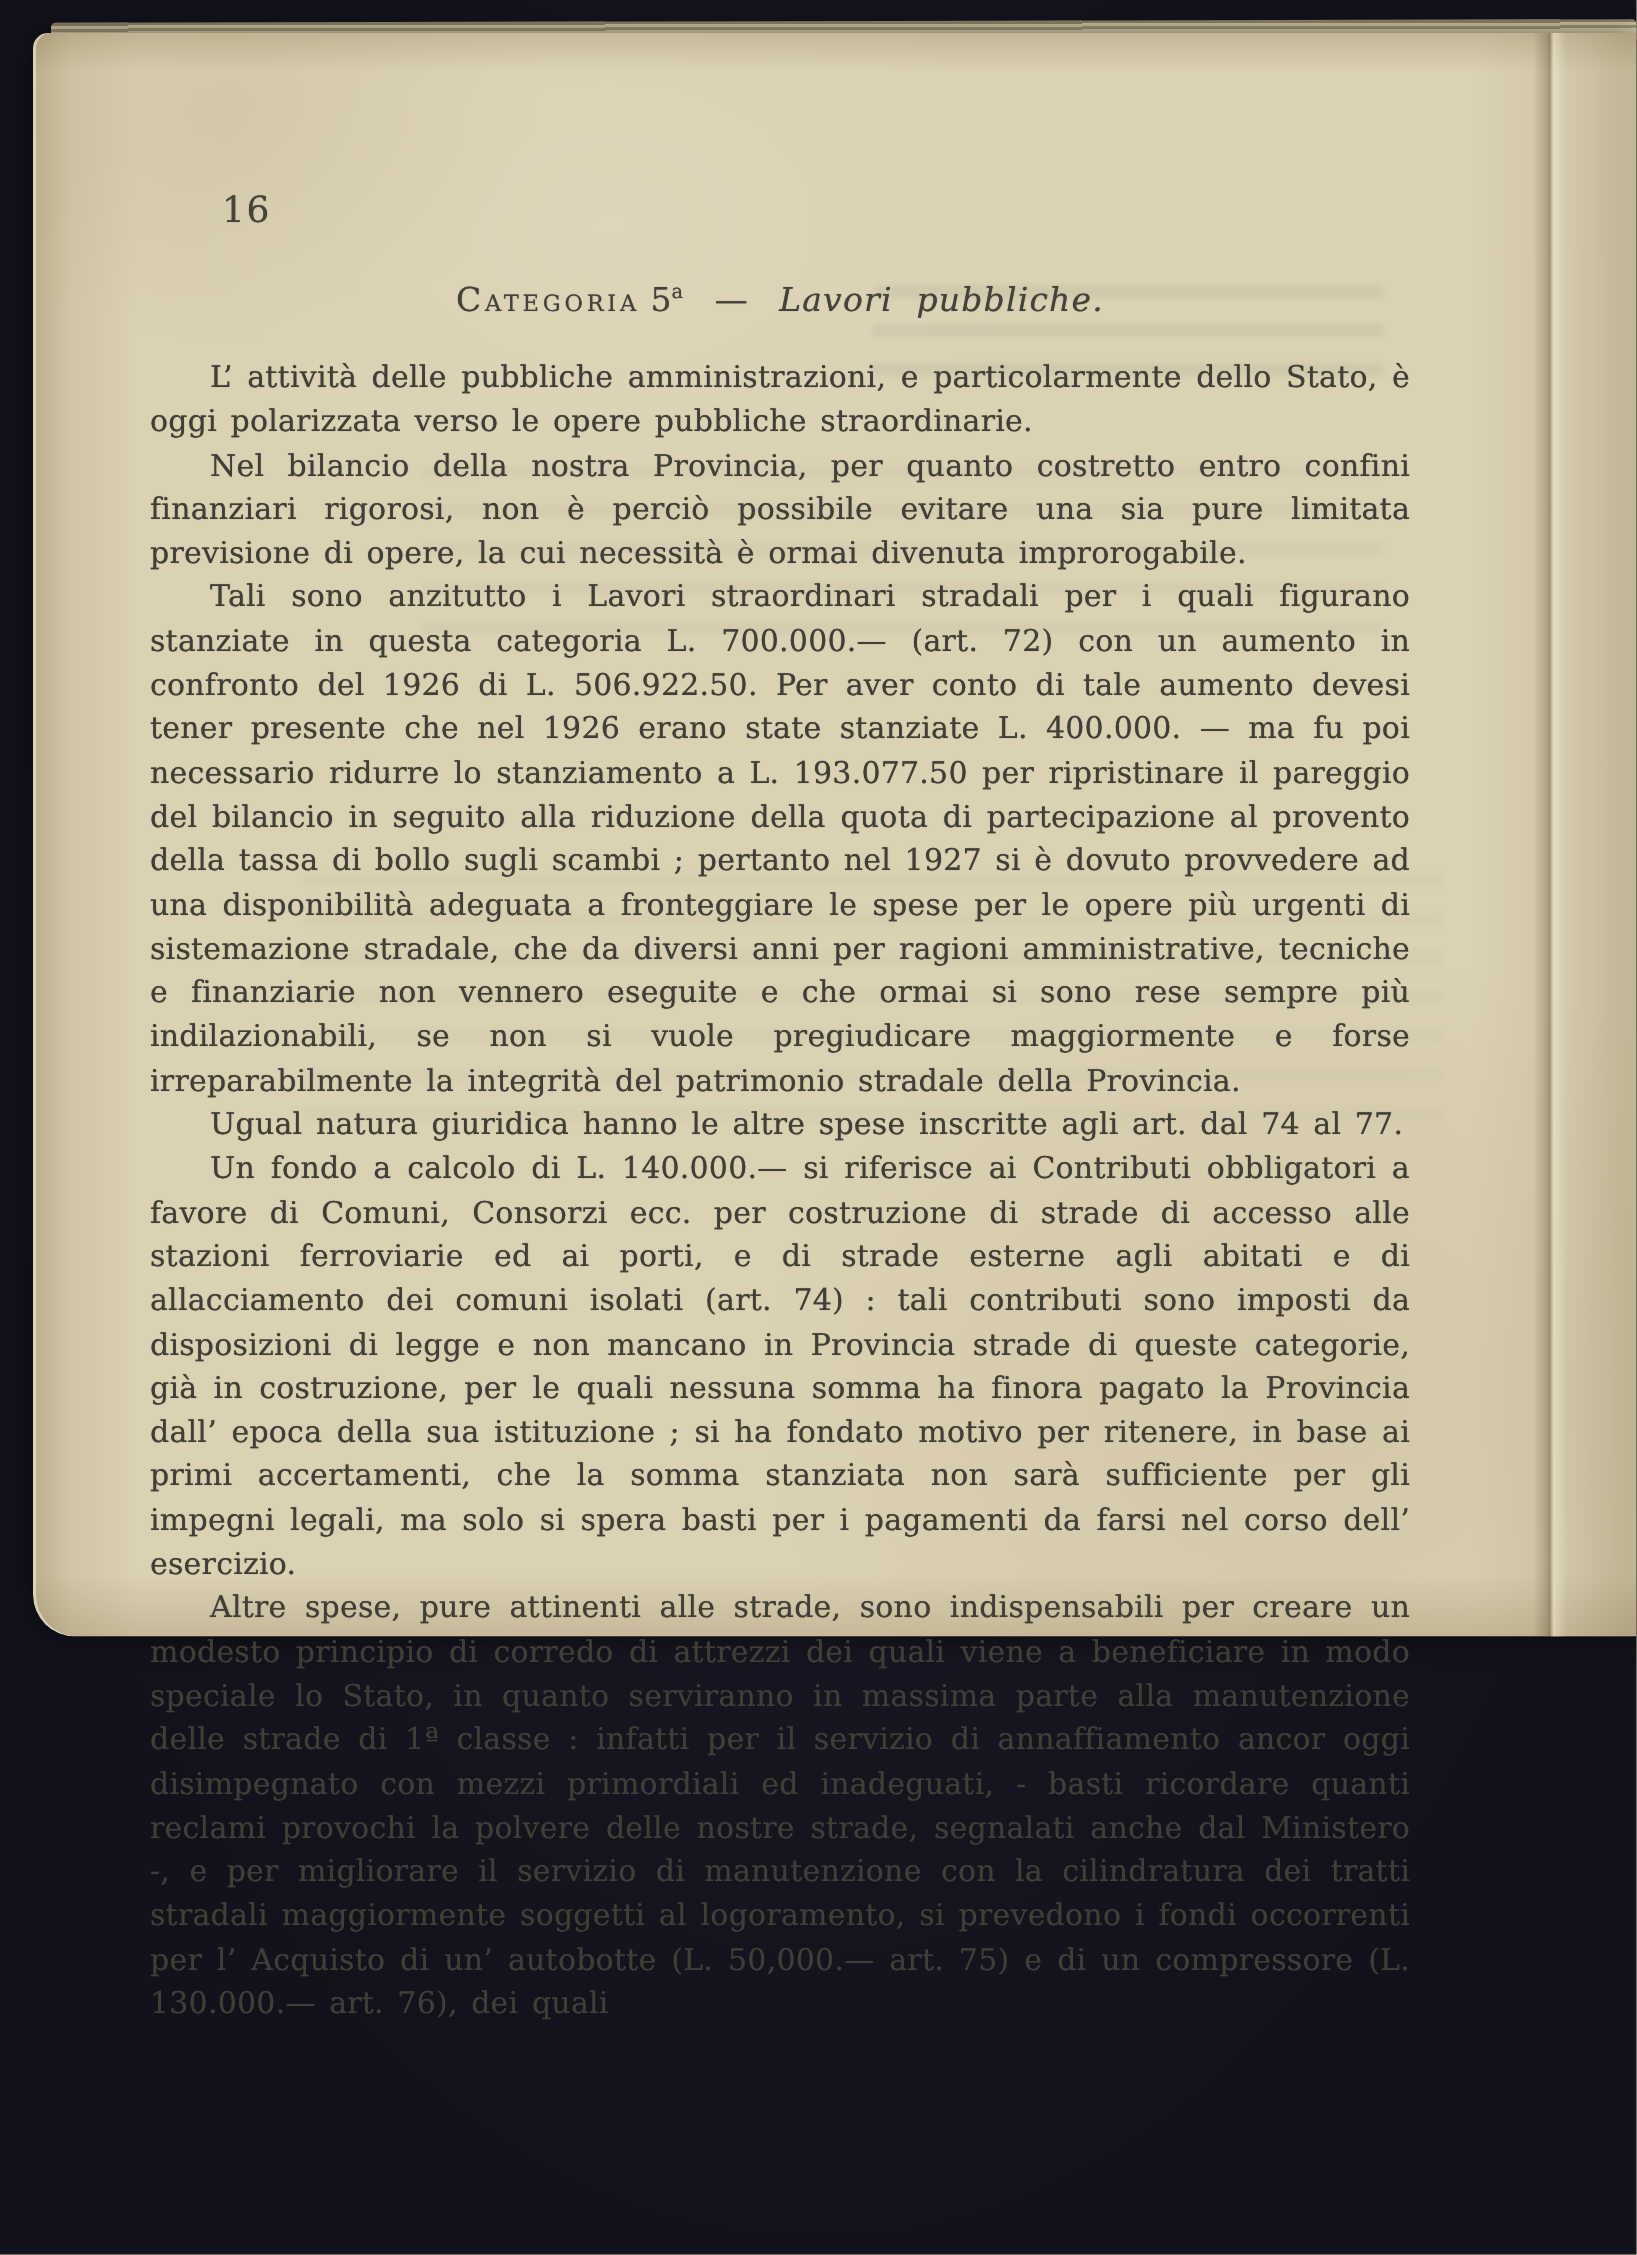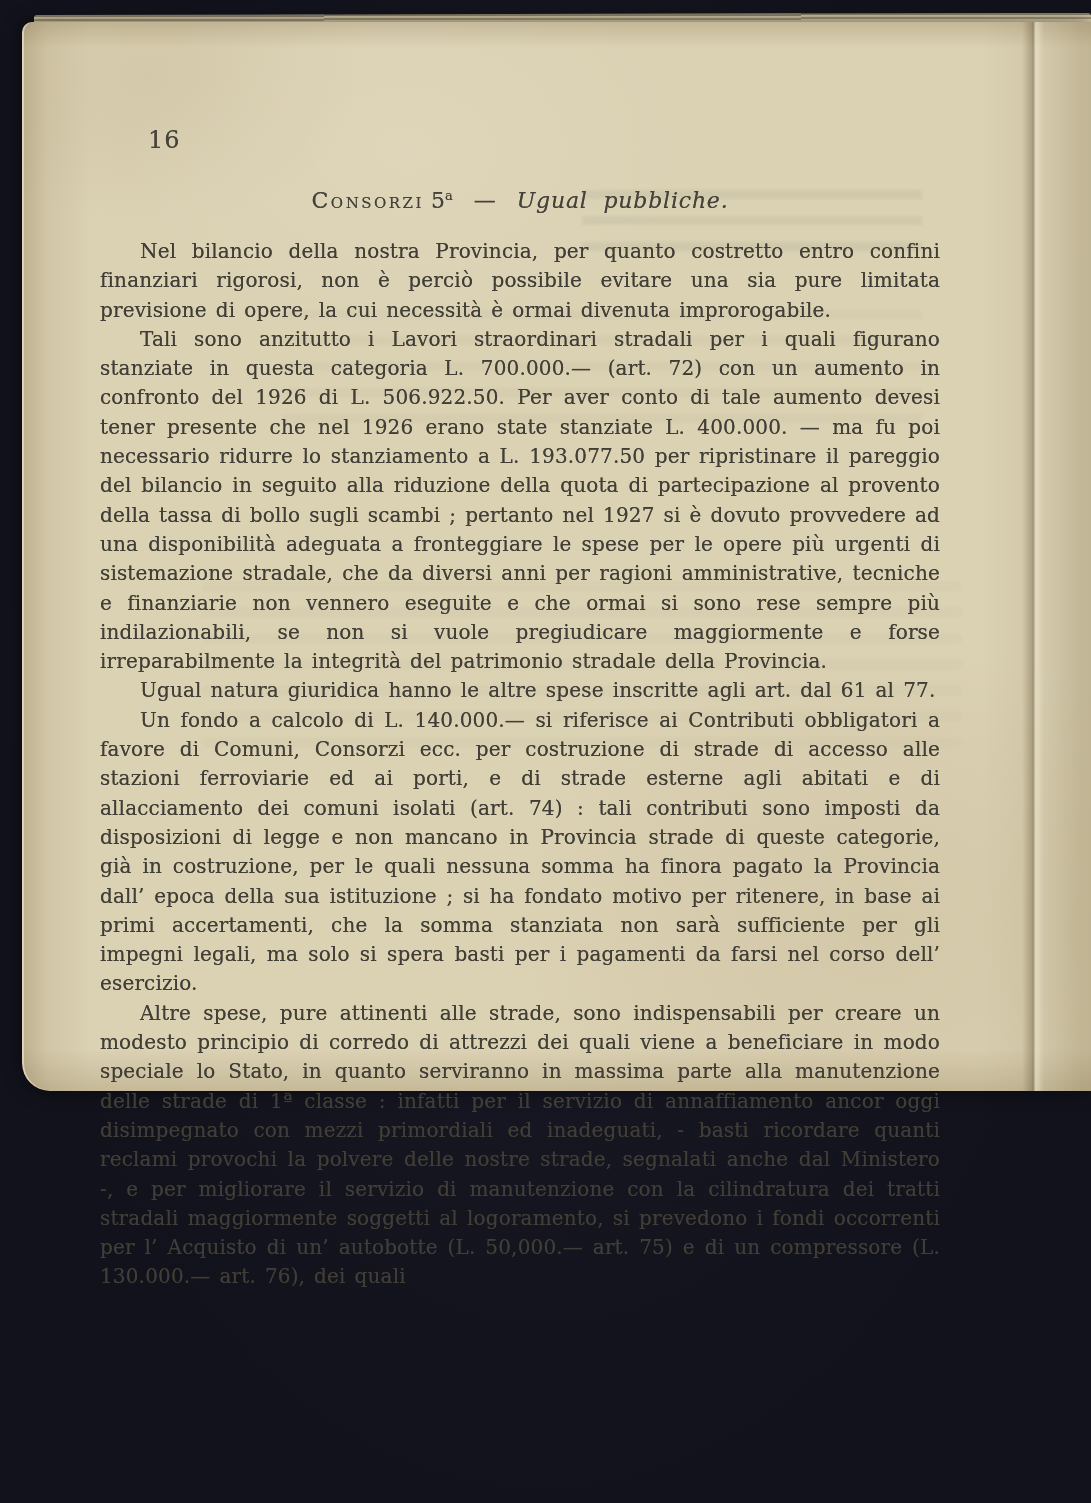--- a/index.html
+++ b/index.html
@@ -79,30 +79,31 @@
 
 <div class="page">
   <div class="ghost ghost-a"></div>
   <div class="ghost ghost-b"></div>
   <div class="ghost ghost-c"></div>
 
   <div class="content">
     <div class="page-number">16</div>
 
     <div class="heading">
-      <span class="sc">Consorzi</span>
+      <span class="sc">Categoria</span>
       <span><span>5</span><sup>a</sup></span>
       <span class="dash">—</span>
-      <span class="it">Ugual pubbliche.</span>
+      <span class="it">Lavori pubbliche.</span>
     </div>
 
     <div class="paras">
+        <p class="para"><span>L’ attività delle pubbliche amministrazioni, e particolarmente dello Stato, è oggi polarizzata verso le opere pubbliche straordinarie.</span></p>
         <p class="para"><span>Nel bilancio della nostra Provincia, per quanto costretto entro confini finanziari rigorosi, non è perciò possibile evitare una sia pure limitata previsione di opere, la cui necessità è ormai divenuta improrogabile.</span></p>
         <p class="para"><span>Tali sono anzitutto i </span><span class="it">Lavori straordinari stradali</span><span> per i quali figurano stanziate in questa categoria L. 700.000.— (art. 72) con un aumento in confronto del 1926 di L. 506.922.50. Per aver conto di tale aumento devesi tener presente che nel 1926 erano state stanziate L. 400.000. — ma fu poi necessario ridurre lo stanziamento a L. 193.077.50 per ripristinare il pareggio del bilancio in seguito alla riduzione della quota di partecipazione al provento della tassa di bollo sugli scambi ; pertanto nel 1927 si è dovuto provvedere ad una disponibilità adeguata a fronteggiare le spese per le opere più urgenti di sistemazione stradale, che da diversi anni per ragioni amministrative, tecniche e finanziarie non vennero eseguite e che ormai si sono rese sempre più indilazionabili, se non si vuole pregiudicare maggiormente e forse irreparabilmente la integrità del patrimonio stradale della Provincia.</span></p>
-        <p class="para"><span>Ugual natura giuridica hanno le altre spese inscritte agli art. dal 61 al 77.</span></p>
+        <p class="para"><span>Ugual natura giuridica hanno le altre spese inscritte agli art. dal 74 al 77.</span></p>
         <p class="para"><span>Un fondo a calcolo di L. 140.000.— si riferisce ai </span><span class="it">Contributi obbligatori</span><span> a favore di Comuni, Consorzi ecc. </span><span class="it">per costruzione di strade</span><span> di accesso alle stazioni ferroviarie ed ai porti, e di strade esterne agli abitati e di allacciamento dei comuni isolati (art. 74) : tali contributi sono imposti da disposizioni di legge e non mancano in Provincia strade di queste categorie, già in costruzione, per le quali nessuna somma ha finora pagato la Provincia dall’ epoca della sua istituzione ; si ha fondato motivo per ritenere, in base ai primi accertamenti, che la somma stanziata non sarà sufficiente per gli impegni legali, ma solo si spera basti per i pagamenti da farsi nel corso dell’ esercizio.</span></p>
         <p class="para"><span>Altre spese, pure attinenti alle strade, sono indispensabili per creare un modesto principio di corredo di attrezzi dei quali viene a beneficiare in modo speciale lo Stato, in quanto serviranno in massima parte alla manutenzione delle strade di 1ª classe : infatti per il servizio di annaffiamento ancor oggi disimpegnato con mezzi primordiali ed inadeguati, - basti ricordare quanti reclami provochi la polvere delle nostre strade, segnalati anche dal Ministero -, e per migliorare il servizio di manutenzione con la cilindratura dei tratti stradali maggiormente soggetti al logoramento, si prevedono i fondi occorrenti per l’ </span><span class="it">Acquisto di un’ autobotte</span><span> (L. 50,000.— art. 75) e di </span><span class="it">un compressore</span><span> (L. 130.000.— art. 76), dei quali</span></p>
       </div>
   </div>
 
   <div class="fold-line"></div>
   <div class="gutter-strip"></div>
 </div>
 
 </body></html>

